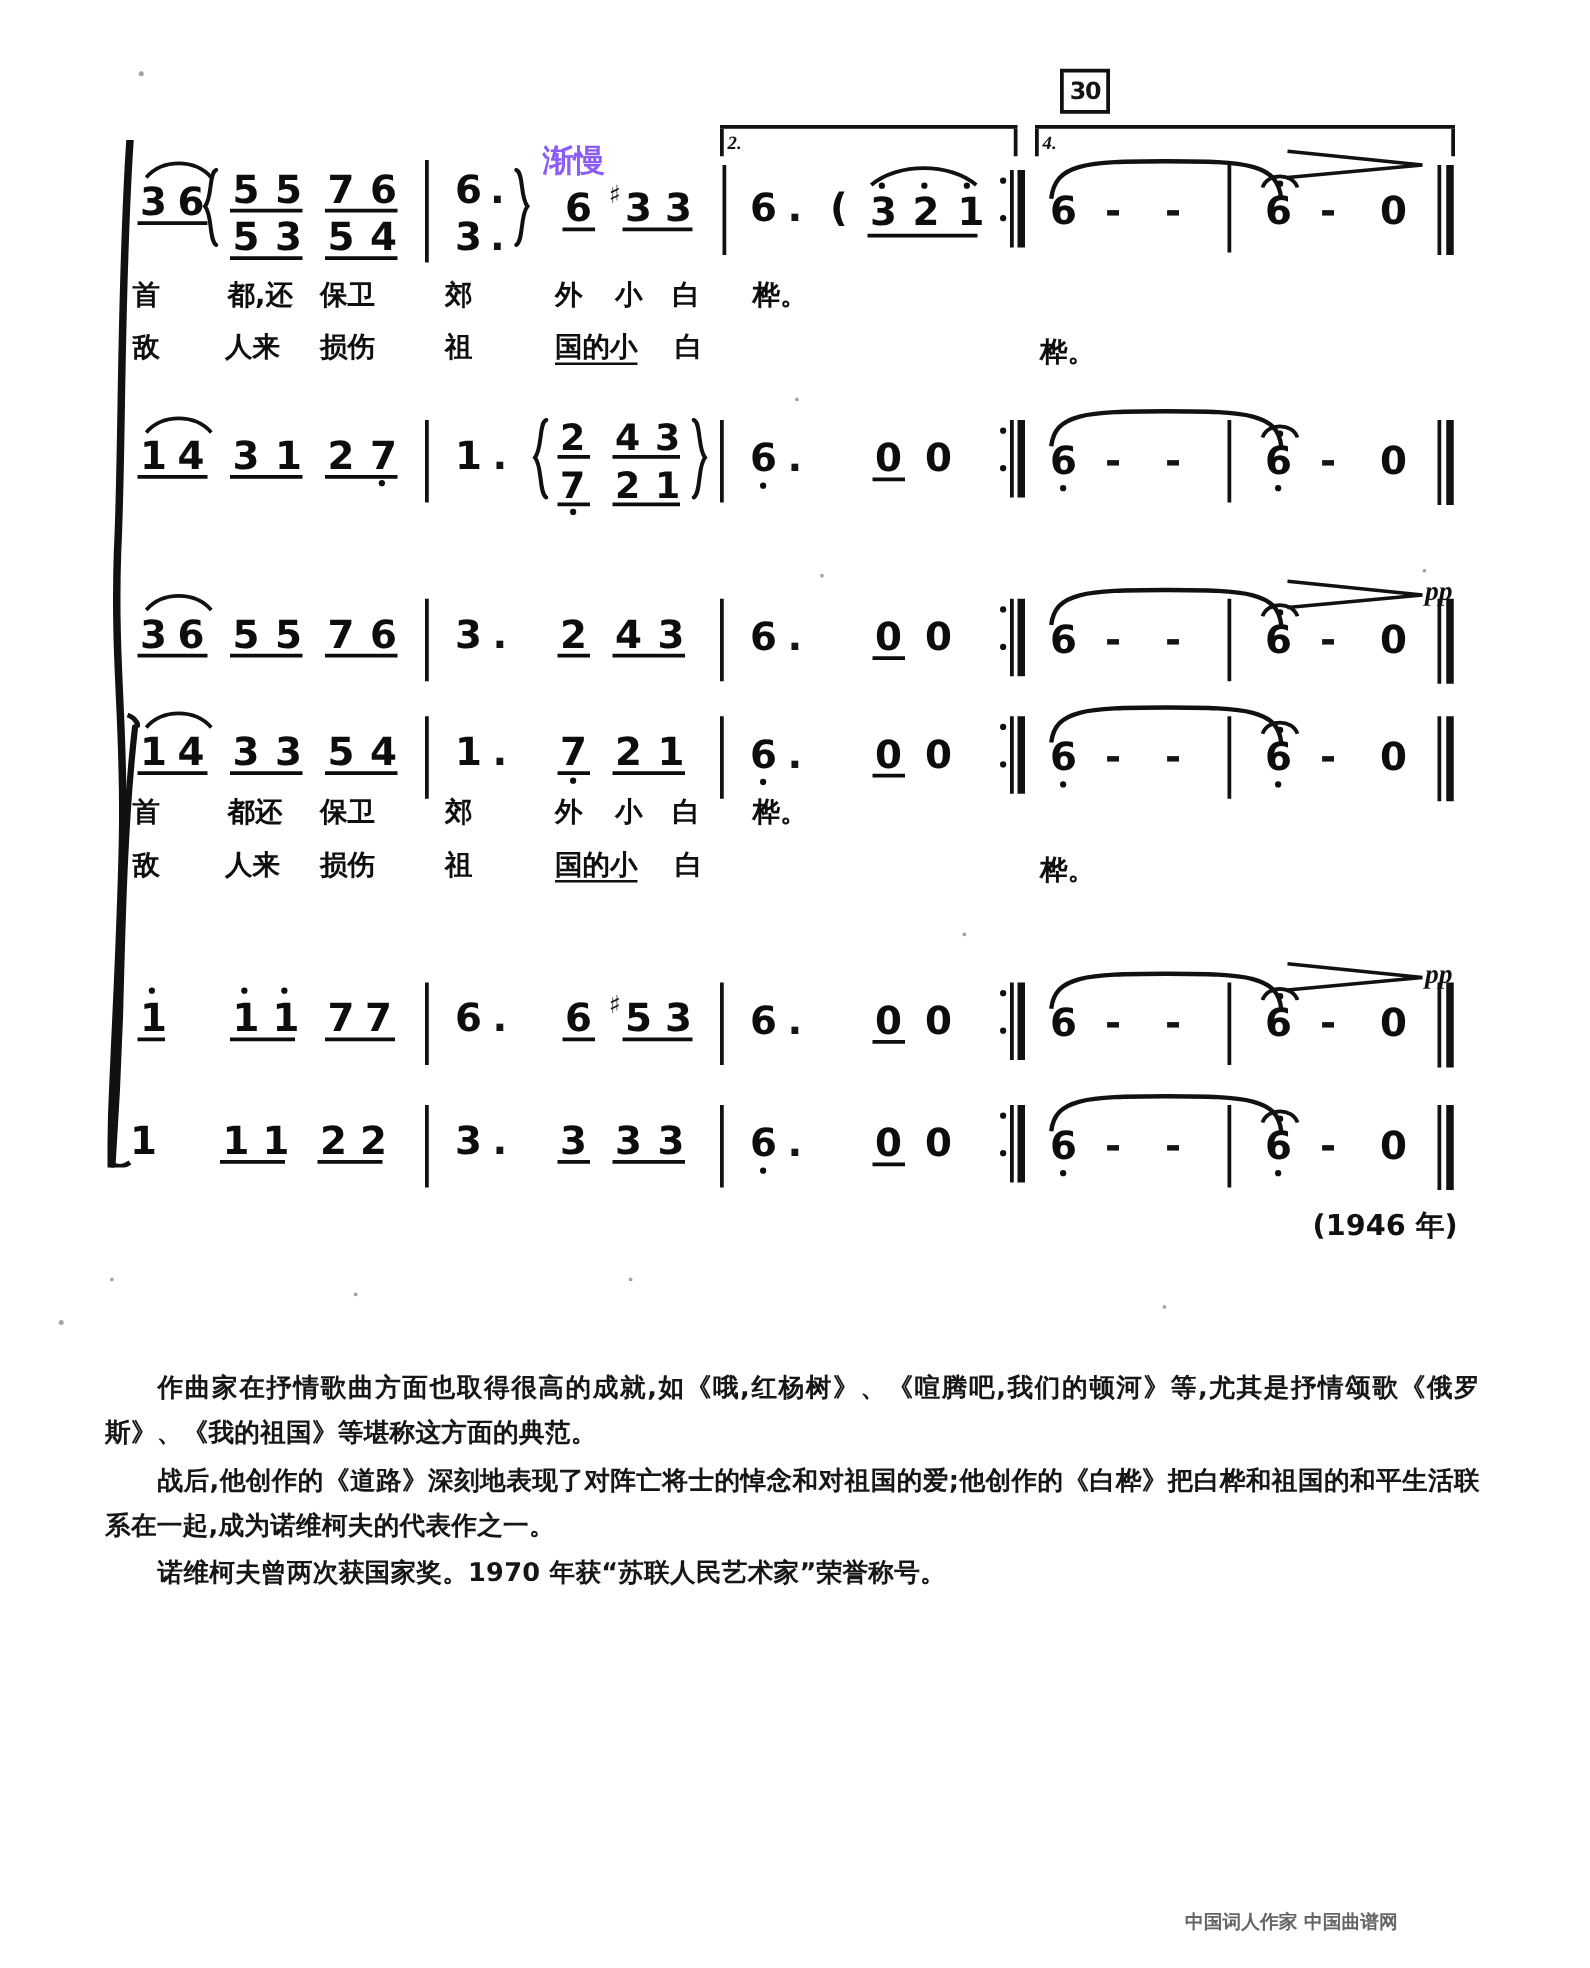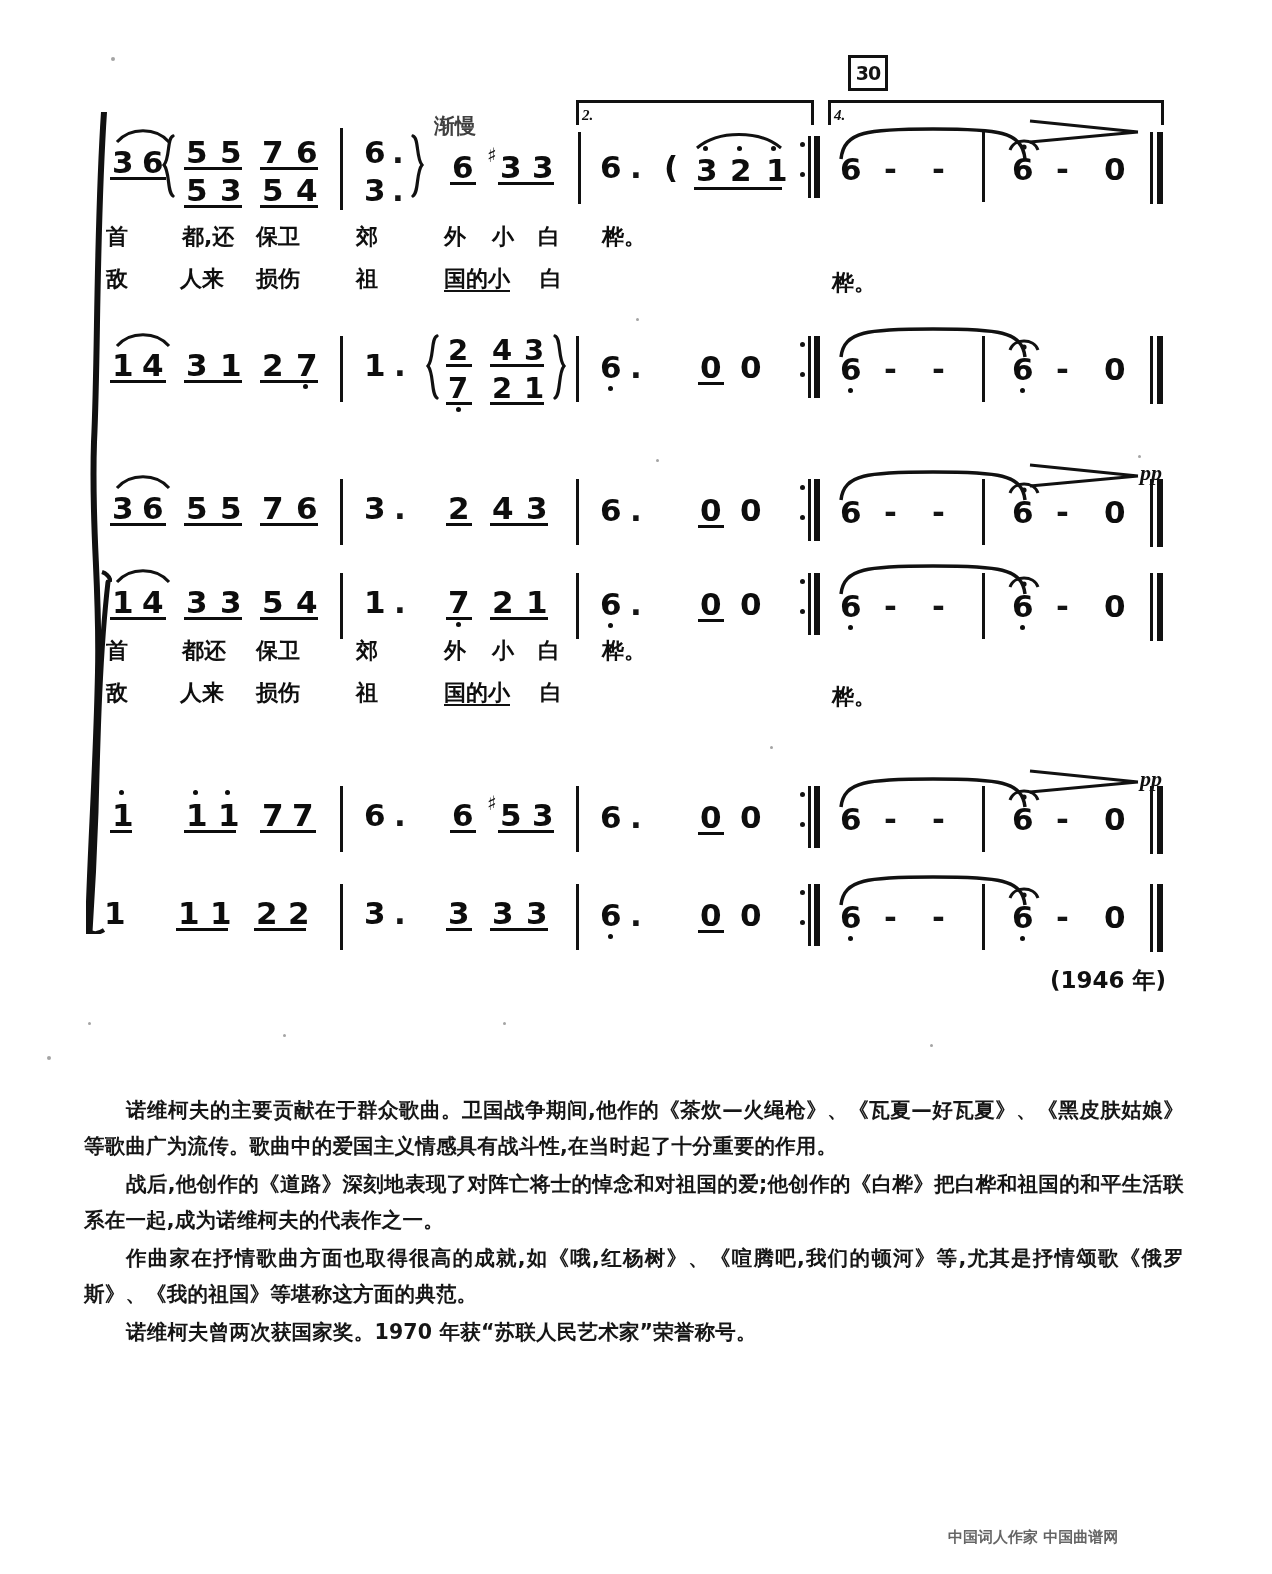--- a/index.html
+++ b/index.html
@@ -45,21 +45,21 @@
   
   .arc svg{display:block;overflow:visible;}
 
   
   .lyric{
     font-family:"DejaVu Sans",sans-serif;font-weight:bold;font-size:22px;line-height:1;
     color:#0f0f0f;white-space:nowrap;
   }
 
   
-  .tempo{font-family:Liberation Serif, serif;font-weight:bold;font-size:21px;color:#404040;white-space:nowrap;}
+  .tempo{font-family:Liberation Serif, serif;font-weight:bold;font-size:25px;color:#8b5cf6;white-space:nowrap;}
   .dyn{font-family:"Liberation Serif",serif;font-style:italic;font-weight:bold;font-size:22px;color:#101010;}
   .sharp{font-family:"DejaVu Sans",sans-serif;font-weight:bold;font-size:20px;line-height:1;}
 
   
   .volta{border-top:3px solid #111;position:absolute;}
   .volta:before{content:"";position:absolute;left:0;top:0;width:3px;height:22px;background:#111;}
   .volta.rightcap:after{content:"";position:absolute;right:0;top:0;width:3px;height:22px;background:#111;}
   .voltalabel{
     position:absolute;left:6px;top:4px;
     font-family:"Liberation Serif",serif;font-style:italic;font-weight:bold;font-size:15px;color:#111;
@@ -614,23 +614,22 @@
   <div class="abs dash" style="left:1056px;top:902px;">-</div>
   <div class="abs note" style="left:1104px;top:902px;">0</div>
   <div class="abs" style="left:1150px;top:884px;">
     <div class="abs bar" style="left:0;top:0;height:68px;"></div>
     <div class="abs thickbar" style="left:7px;top:0;height:68px;"></div>
   </div>
 
   <div class="abs year" style="left:1050px;top:965px;">(1946 年)</div>
 
   <div class="prose">
-    <p>诺维柯夫的主要贡献在于群众歌曲。卫国战争期间,他作的《茶炊—火绳枪》、《瓦夏—好瓦夏》、《黑皮肤姑娘》等歌曲广为流传。歌曲中的爱国主义情感具有战斗性,在当时起了十分重要的作用。</p>
+    <p>作曲家在抒情歌曲方面也取得很高的成就,如《哦,红杨树》、《喧腾吧,我们的顿河》等,尤其是抒情颂歌《俄罗斯》、《我的祖国》等堪称这方面的典范。</p>
     <p>战后,他创作的《道路》深刻地表现了对阵亡将士的悼念和对祖国的爱;他创作的《白桦》把白桦和祖国的和平生活联系在一起,成为诺维柯夫的代表作之一。</p>
-    <p>作曲家在抒情歌曲方面也取得很高的成就,如《哦,红杨树》、《喧腾吧,我们的顿河》等,尤其是抒情颂歌《俄罗斯》、《我的祖国》等堪称这方面的典范。</p>
     <p>诺维柯夫曾两次获国家奖。1970 年获“苏联人民艺术家”荣誉称号。</p>
   </div>
 
   <div class="watermark">中国词人作家 中国曲谱网</div>
 
   <div class="speck" style="left:111px;top:57px;width:4px;height:4px;"></div>
   <div class="speck" style="left:47px;top:1056px;width:4px;height:4px;"></div>
   <div class="speck" style="left:656px;top:459px;width:3px;height:3px;"></div>
   <div class="speck" style="left:88px;top:1022px;width:3px;height:3px;"></div>
   <div class="speck" style="left:283px;top:1034px;width:3px;height:3px;"></div>

